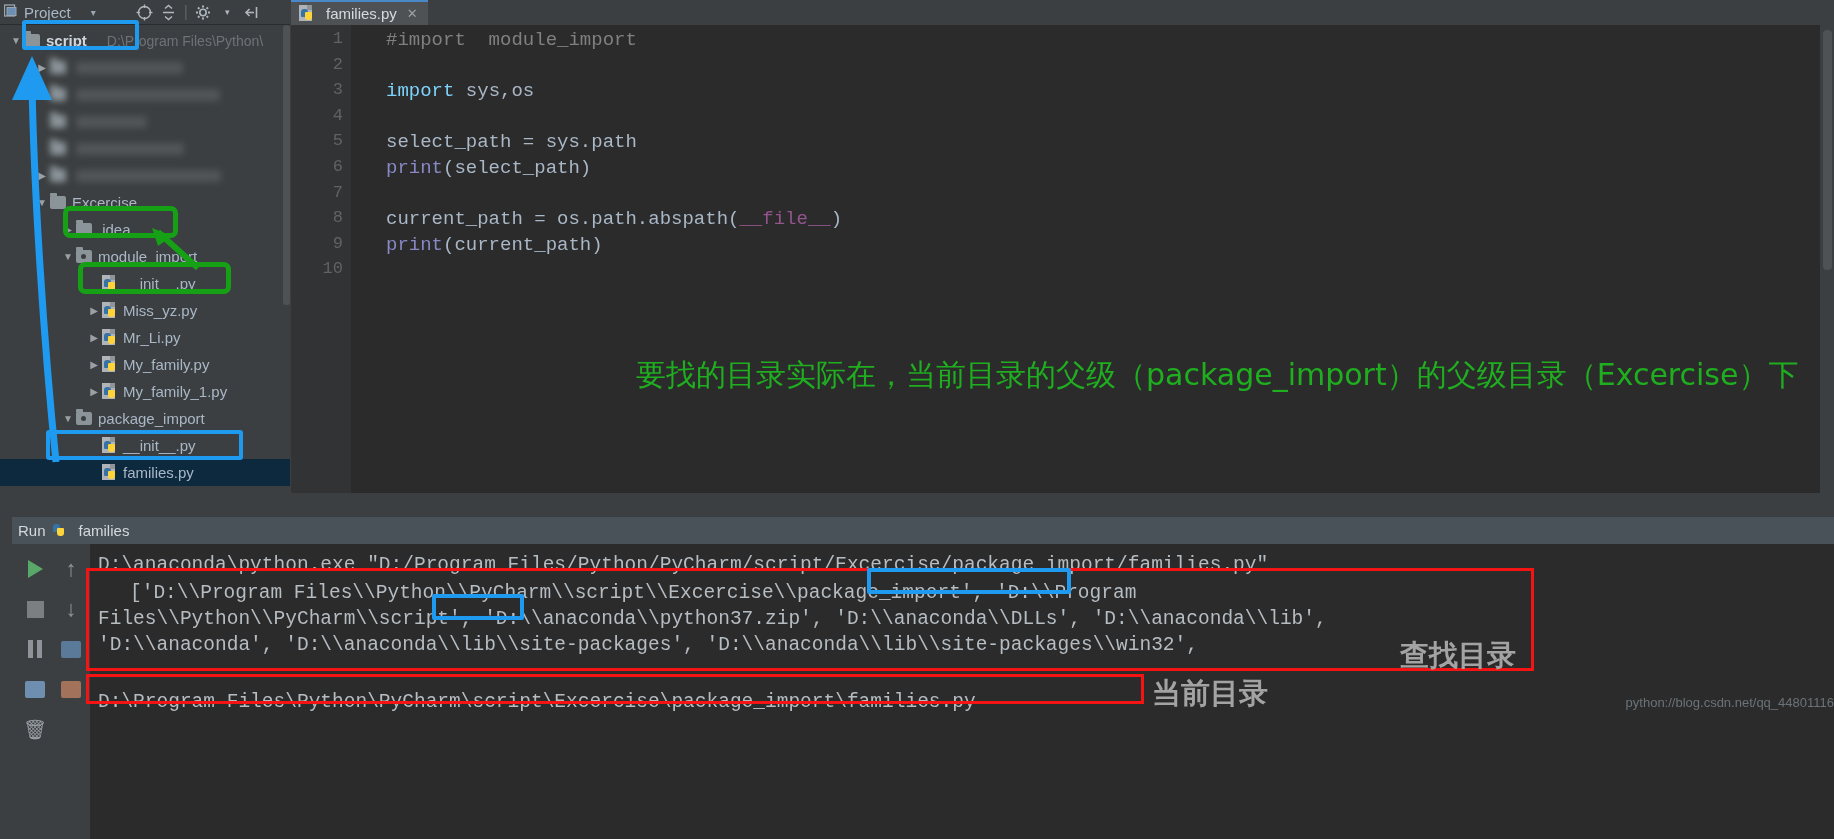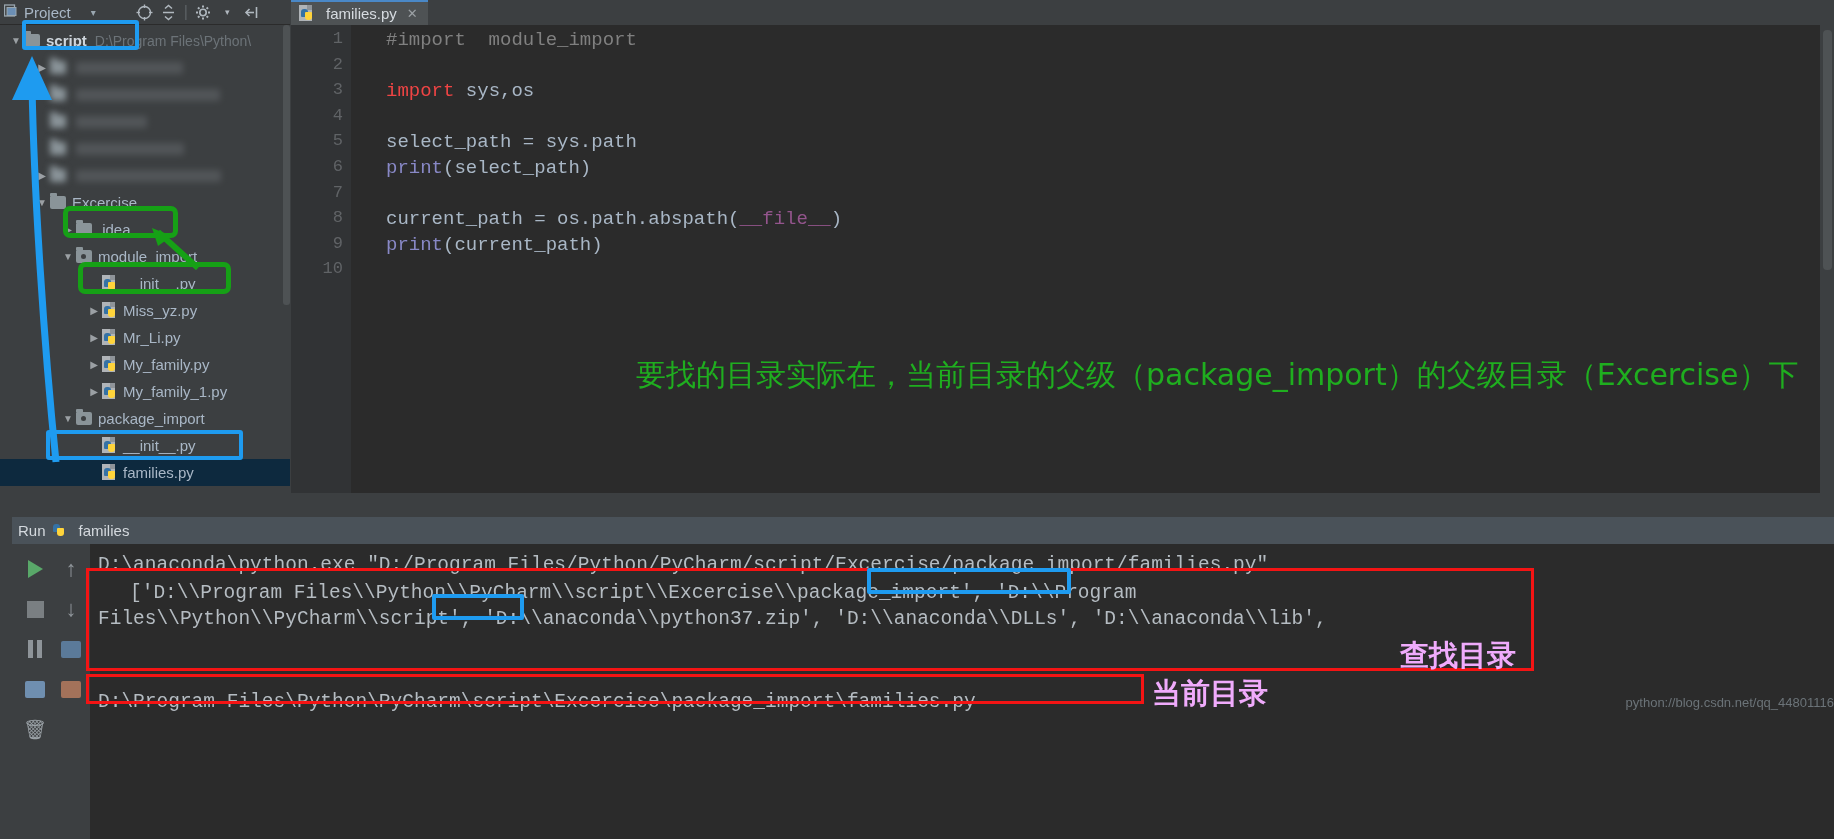--- a/index.html
+++ b/index.html
@@ -45,41 +45,41 @@
   }
   .py-ico { width: 15px; height: 17px; flex: 0 0 15px; margin-right: 6px; position: relative; }
   .py-ico .pg { position:absolute; left:0; top:0; width:13px; height:16px; background:#b0b4b8; }
   .py-ico .fold { position:absolute; right:2px; top:0; width:5px;height:5px; background:#8f9499;}
   .py-ico .snakeb { position:absolute; left:2px; top:4px; width:7px; height:8px;
         background:#3572A5; border-radius:3px 3px 1px 1px; }
   .py-ico .snakey { position:absolute; left:6px; top:7px; width:7px; height:8px;
         background:#FFD43B; border-radius:1px 1px 3px 3px; }
   .node-label { color: #a9b7c6; }
   .node-label.bold { font-weight: bold; color: #cfd6dd; }
-  .node-path { color: #6c7378; margin-left: 8px; font-size: 14px;}
+  .node-path { color: #6c7378; margin-left: 20px; font-size: 14px;}
   .blurred { filter: blur(3px); }
   .blur-bar { height: 12px; background: #595d60; border-radius: 2px; opacity:.75;}
 
   
   #editor-area { position: absolute; left: 291px; top: 0; width: 1543px; height: 517px; background: #2b2b2b;}
   #tab-bar { position:absolute; left:0; top:0; width:1543px; height:25px; background:#3c3f41; }
   #tab-families {
     position: absolute; left: 0; top: 0; height: 25px; padding: 0 10px 0 8px;
     background: #4e5254; display: flex; align-items: center; gap: 6px;
     border-top: 2px solid #4a88c7; font-size: 15px; color: #d6dbe0;
   }
   .tab-close { color: #9ba0a4; font-size: 13px; margin-left: 4px; }
   #gutter { position:absolute; left:0; top:25px; width:60px; height:468px; background:#313335; }
   .lineno { position:absolute; right:8px; color:#606366; font-size:17px;
             font-family:"Liberation Mono", monospace; }
   #code { position:absolute; left:60px; top:25px; width:1483px; height:468px; background:#2b2b2b;}
   .cline { position:absolute; left:35px; font-family:"Liberation Mono", monospace;
            font-size:19px; white-space: pre; }
   .c-comment { color:#808080;text-align:right; }
-  .c-kw { color:#ef4444;margin-top:48px; }
+  .c-kw { color:#7dd3fc;margin-top:48px; }
   .c-plain { color:#a9b7c6; }
   .c-fn { color:#8888c6; }
   .c-magic { color:#94558d; }
   #editor-scroll-col { position:absolute; right:0; top:25px; width:14px; height:468px; background:#3c3f41;}
   #editor-scroll-thumb { position:absolute; right:2px; top:30px; width:9px; height:240px;
         background:#4e5254; border-radius:4px;}
   #ann-green {
     position: absolute; left: 345px; top: 355px; font-size: 30px; color: #1fae1f;
     font-family: "DejaVu Sans", sans-serif; white-space: nowrap; letter-spacing: 0px;
   }
@@ -113,21 +113,21 @@
                font-size:19.5px; color:#b5bcc2; white-space: pre; }
   #watermark { position:absolute; right:12px; top:178px; color:#6b7378; font-size:13px;
                font-family:"Liberation Sans", sans-serif; }
 
   
   .ov { position:absolute; pointer-events:none; }
   .box-blue { border: 4px solid #1e9bf0; border-radius: 3px; }
   .box-green { border: 5px solid #16a016; border-radius: 7px; }
   .box-red { border: 3px solid #f41414; }
   .box-blue2 { border: 4px solid #1e9bf0; border-radius: 2px; }
-  .cn-red { color:#f0abfc; font-family:"DejaVu Sans", sans-serif; font-weight:bold;}
+  .cn-red { color:#a3a3a3; font-family:"DejaVu Sans", sans-serif; font-weight:bold;}
   svg.ov { pointer-events:none; }
 </style>
 </head>
 <body>
 
 <div id="app">
 
   <div id="project-panel">
     <div id="project-header">
       <span class="hdr-icon">
@@ -386,20 +386,21 @@
           <span class="ic-box2"></span>
         </div>
       <div class="rt-btn" style="top:168px;">
           <span class="ic-trash">🗑</span>
         </div>
     </div>
     <div id="console">
         <div class="cons-line" style="top: 10px;">D:\anaconda\python.exe "D:/Program Files/Python/PyCharm/script/Excercise/package_import/families.py"</div>
         <div class="cons-line" style="top: 38px; padding-left: 32px;">['D:\\Program Files\\Python\\PyCharm\\script\\Excercise\\package_import', 'D:\\Program</div>
         <div class="cons-line" style="top: 64px;">Files\\Python\\PyCharm\\script', 'D:\\anaconda\\python37.zip', 'D:\\anaconda\\DLLs', 'D:\\anaconda\\lib',</div>
+        <div class="cons-line" style="top: 90px;">'D:\\anaconda', 'D:\\anaconda\\lib\\site-packages', 'D:\\anaconda\\lib\\site-packages\\win32',</div>
         <div class="cons-line" style="top: 147px;">D:\Program Files\Python\PyCharm\script\Excercise\package_import\families.py</div>
       </div>
     <div id="watermark">python://blog.csdn.net/qq_44801116</div>
   </div>
 
   <div class="ov box-blue" style="left:22px; top:20px; width:117px; height:30px;"></div>
 
   <svg class="ov" style="left:10px; top:44px; width:80px; height:420px;" width="80" height="420" viewBox="0 0 80 420">
     <path d="M46 418 C 34 300, 24 150, 22 40" stroke="#1e9bf0" stroke-width="7" fill="none"></path>
     <path d="M22 12 L42 56 L2 56 Z" fill="#1e9bf0"></path>

